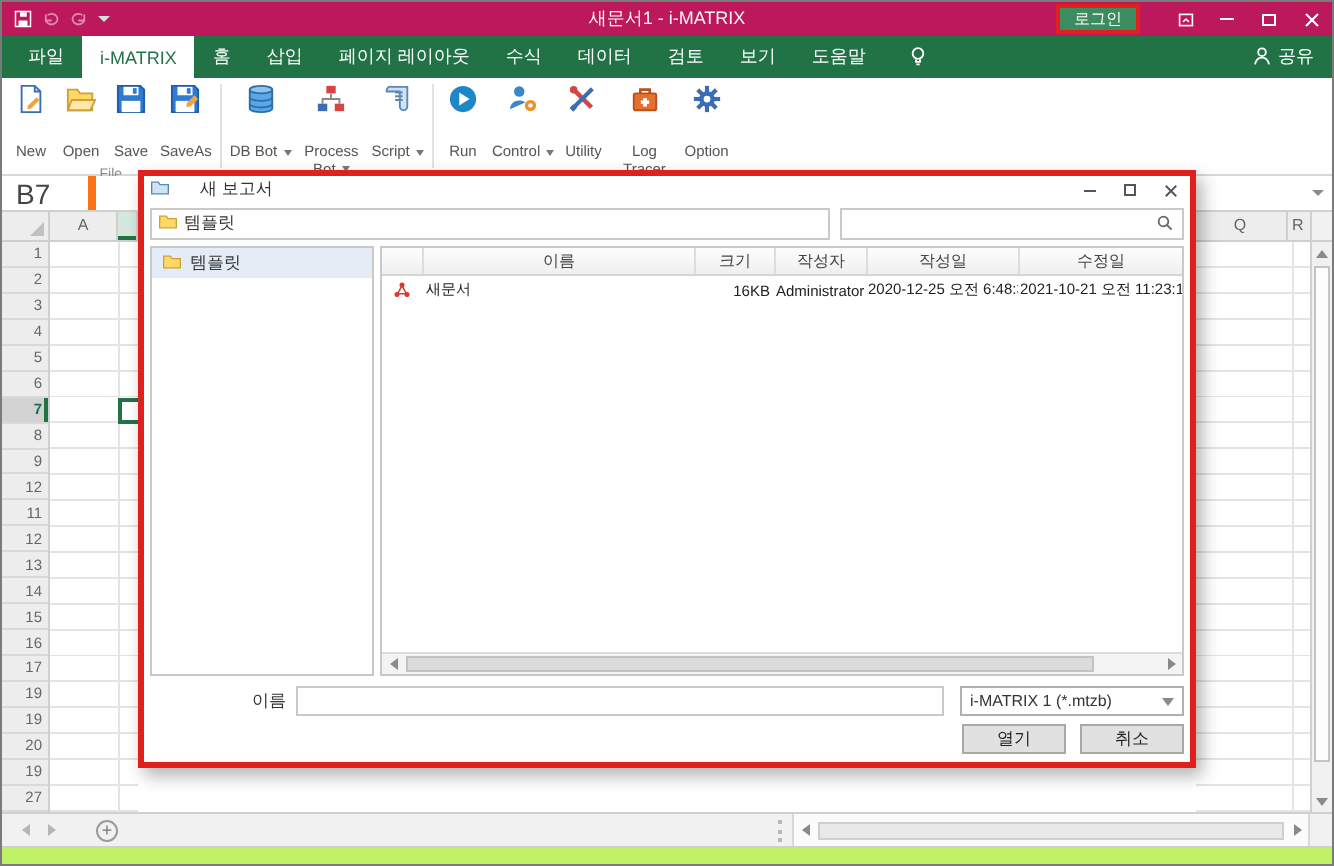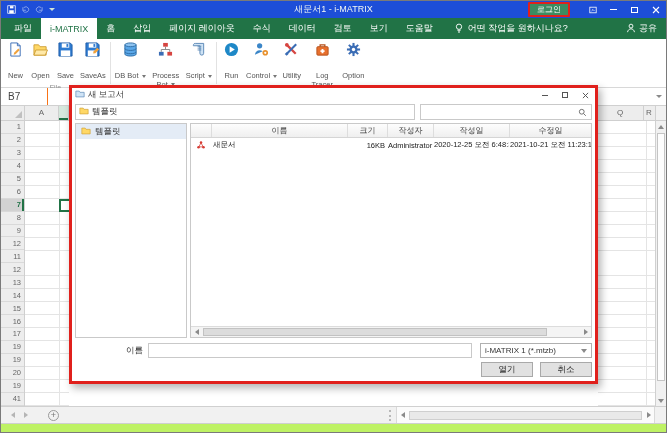--- a/index.html
+++ b/index.html
@@ -1,20 +1,20 @@
 <!DOCTYPE html>
 <html><head>
 <meta charset="utf-8">
 <style>
 *{margin:0;padding:0;box-sizing:border-box}
 html,body{background:#d8d8d8}
 .window{position:relative;width:667px;height:433px;background:#fff;overflow:hidden;
   font-family:"Liberation Sans","DejaVu Sans",sans-serif;border:1px solid #7a7a7a}
 
-.titlebar{position:absolute;top:0;left:0;right:0;height:17px;background:#1d4ed8;display:flex;align-items:center;color:#fff}
+.titlebar{position:absolute;top:0;left:0;right:0;height:17px;background:#be185d;display:flex;align-items:center;color:#fff}
 .qat{display:flex;align-items:center;gap:5px;padding-left:6px}
 .qicon{display:flex}.qicon svg{width:9px;height:9px;display:block}
 .dim{opacity:.5}
 .qcaret{width:0;height:0;border-left:3px solid transparent;border-right:3px solid transparent;border-top:3px solid #cfe3d8}
 .wtitle{position:absolute;left:50%;transform:translateX(-50%);font-size:9px;white-space:nowrap;color:#f2f7f4}
 .wright{margin-left:auto;display:flex;align-items:center;height:100%}
 .login{background:#3c8b61;border:2px solid #e0201c;color:#fff;font-size:8px;padding:0 7px;height:15px;display:flex;align-items:center;margin-right:12px;border-radius:1px}
 .wbtn{width:21px;height:100%;display:flex;align-items:center;justify-content:center}
 .wbtn svg{width:8px;height:8px;display:block}
 .minline{width:7px;height:1px;background:#fff}
@@ -33,21 +33,21 @@
 .rgroup{display:flex;flex-direction:column;align-items:center;padding-top:2px}
 .rbtns{display:flex;flex:1;align-items:flex-start}
 .rbtn{display:flex;flex-direction:column;align-items:center;padding:1px 2px;min-width:25px}
 .ricon svg{width:15px;height:15px;display:block}
 .rlabel{font-size:7.5px;color:#555;text-align:center;line-height:1.15;max-width:32px;margin-top:15px}
 .rgl{font-size:7px;color:#8a8a8a;line-height:1;padding:2px 0 2px}
 .rdiv{width:1px;background:#e2e2e2;margin:3px 2px}
 .caret{display:inline-block;width:0;height:0;border-left:2.5px solid transparent;border-right:2.5px solid transparent;border-top:3px solid #777;margin-left:1px;vertical-align:middle}
 
 .formulabar{position:absolute;top:87px;left:0;right:0;height:18px;background:#fff;border-bottom:1px solid #d0d0d0;display:flex;align-items:stretch}
-.namebox{width:47px;border-right:1px solid #f97316;font-size:10px;color:#444;display:flex;align-items:center;padding-left:7px}
+.namebox{width:47px;border-right:4px solid #f97316;font-size:14px;color:#444;display:flex;align-items:center;padding-left:7px}
 .finput{flex:1}
 .fchev{width:14px;display:flex;align-items:center;justify-content:center}
 .chevdown{width:0;height:0;border-left:3px solid transparent;border-right:3px solid transparent;border-top:3.5px solid #8a8a8a}
 
 .colheaders{position:absolute;top:105px;left:0;right:11px;height:15px;background:#ededed;border-bottom:1px solid #cfcfcf;display:flex;font-size:8px;color:#666}
 .cornercell{width:24px;border-right:1px solid #cfcfcf;position:relative}
 .cornercell::after{content:"";position:absolute;right:2px;bottom:2px;border-left:7px solid transparent;border-bottom:7px solid #c0c0c0}
 .colcell{text-align:center;line-height:14px;border-right:1px solid #cfcfcf}
 .colA{width:34px}
 .colB{width:10px;background:#d6e8dd;box-shadow:inset 0 -2px 0 #217346}
@@ -59,21 +59,21 @@
 .rowh{height:12.95px;font-size:7.5px;color:#666;border-bottom:1px solid #d9d9d9;display:flex;align-items:center;justify-content:flex-end;padding-right:3px}
 .rowh.act{background:#d2d2d2;color:#1e7145;font-weight:bold;box-shadow:inset -2px 0 0 #217346}
 .gridleft,.gridright{position:absolute;top:120px;height:285px;background:repeating-linear-gradient(to bottom,#fff 0,#fff 12px,#e4e4e4 12px,#e4e4e4 12.95px)}
 .gridleft{left:24px;width:44px}
 .gridleft::after{content:"";position:absolute;left:34px;top:0;bottom:0;width:1px;background:#e4e4e4}
 .gridright{left:597px;width:59px}
 .gridright::after{content:"";position:absolute;left:48px;top:0;bottom:0;width:1px;background:#e4e4e4}
 .b7cell{position:absolute;left:58px;top:198px;width:10px;height:13px;background:#fff;border:2px solid #217346;border-right:none;z-index:2}
 
 .dialog{position:absolute;left:68px;top:84px;width:529px;height:299px;background:#fff;border:3px solid #e0201c;z-index:10;display:flex;flex-direction:column;box-shadow:3px 4px 8px rgba(0,0,0,.3)}
-.dtitle{height:14px;display:flex;align-items:center;gap:3px;padding-left:3px;font-size:8.5px;color:#333}
+.dtitle{height:14px;display:flex;align-items:center;gap:15px;padding-left:3px;font-size:8.5px;color:#333}
 .dtitle svg{width:10px;height:10px}
 .dwbtns{margin-left:auto;display:flex;height:100%}
 .dwbtn{width:20px;display:flex;align-items:center;justify-content:center}
 .dwbtn svg{width:7px;height:7px}
 .dminline{width:6px;height:1px;background:#555}
 .dmaxbox{width:6px;height:6px;border:1px solid #555}
 .dpath{display:flex;gap:5px;padding:1px 3px;height:20px;align-items:center}
 .pathbox{flex:1;height:16px;border:1px solid #c9c9c9;display:flex;align-items:center;gap:3px;padding-left:3px;font-size:8.5px;color:#333}
 .pathbox svg{width:10px;height:10px}
 .searchbox{width:172px;height:16px;border:1px solid #c9c9c9;display:flex;align-items:center;justify-content:flex-end;padding-right:4px}
@@ -202,21 +202,20 @@
         <div class="mtab">데이터</div>
         <div class="mtab">검토</div>
         <div class="mtab">보기</div>
         <div class="mtab">도움말</div>
       </div>
     <div class="tellme">
       <span><svg viewBox="0 0 12 12">
             <circle cx="6" cy="4.5" r="3.2" fill="none" stroke="#fff" stroke-width="1.1"></circle>
             <path d="M4.8 8v1.5h2.4V8M5 11h2" fill="none" stroke="#fff" stroke-width="1.1"></path>
           </svg></span>
-      <span>어떤 작업을 원하시나요?</span>
     </div>
     <div class="share">
       <span><svg viewBox="0 0 12 12">
             <circle cx="6" cy="3.7" r="2.3" fill="none" stroke="#fff" stroke-width="1.1"></circle>
             <path d="M1.8 11c.6-2.6 2.2-4 4.2-4s3.6 1.4 4.2 4" fill="none" stroke="#fff" stroke-width="1.1"></path>
           </svg></span>
       <span>공유</span>
     </div>
   </div>
 
@@ -404,21 +403,21 @@
       <div class="rowh">12</div>
       <div class="rowh">13</div>
       <div class="rowh">14</div>
       <div class="rowh">15</div>
       <div class="rowh">16</div>
       <div class="rowh">17</div>
       <div class="rowh">19</div>
       <div class="rowh">19</div>
       <div class="rowh">20</div>
       <div class="rowh">19</div>
-      <div class="rowh">41</div>
+      <div class="rowh">27</div>
       <div class="rowh">23</div>
     </div>
   <div class="gridleft"></div>
   <div class="gridright"></div>
   <div class="b7cell"></div>
 
   <div class="dialog">
     <div class="dtitle">
       <span><svg viewBox="0 0 12 12">
             <path d="M1 2.5h4l1 1.5h5v5.5H1z" fill="#cfe3f5" stroke="#5b87b5" stroke-width=".8"></path>

